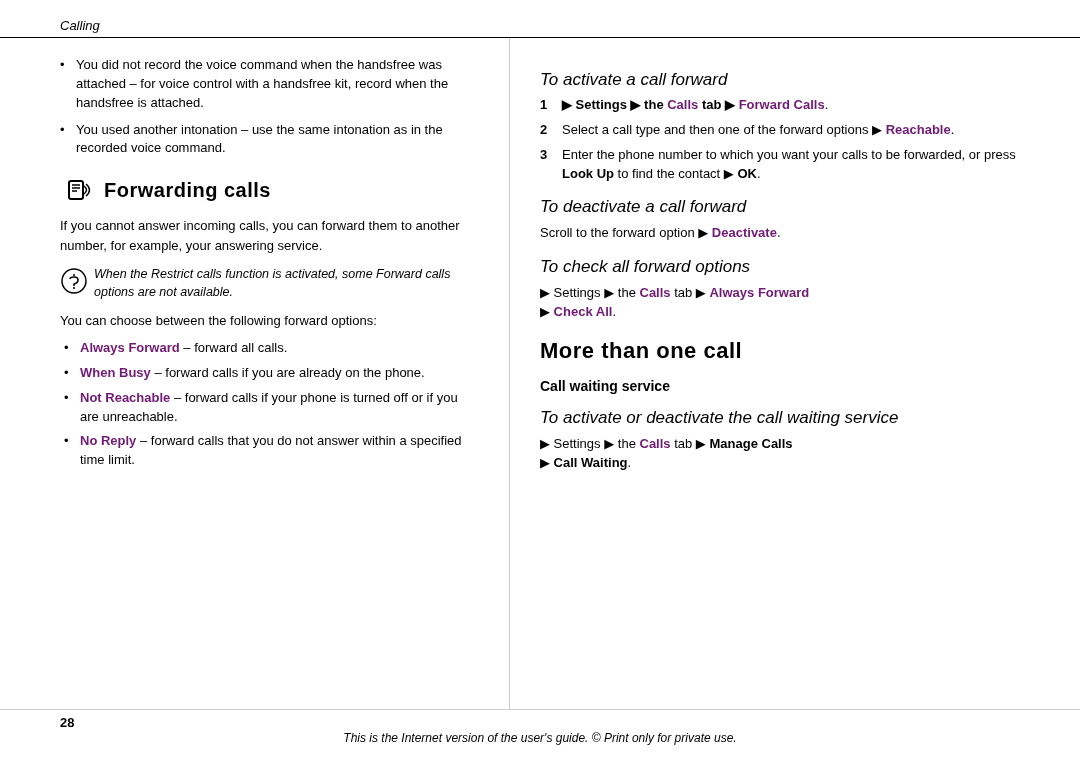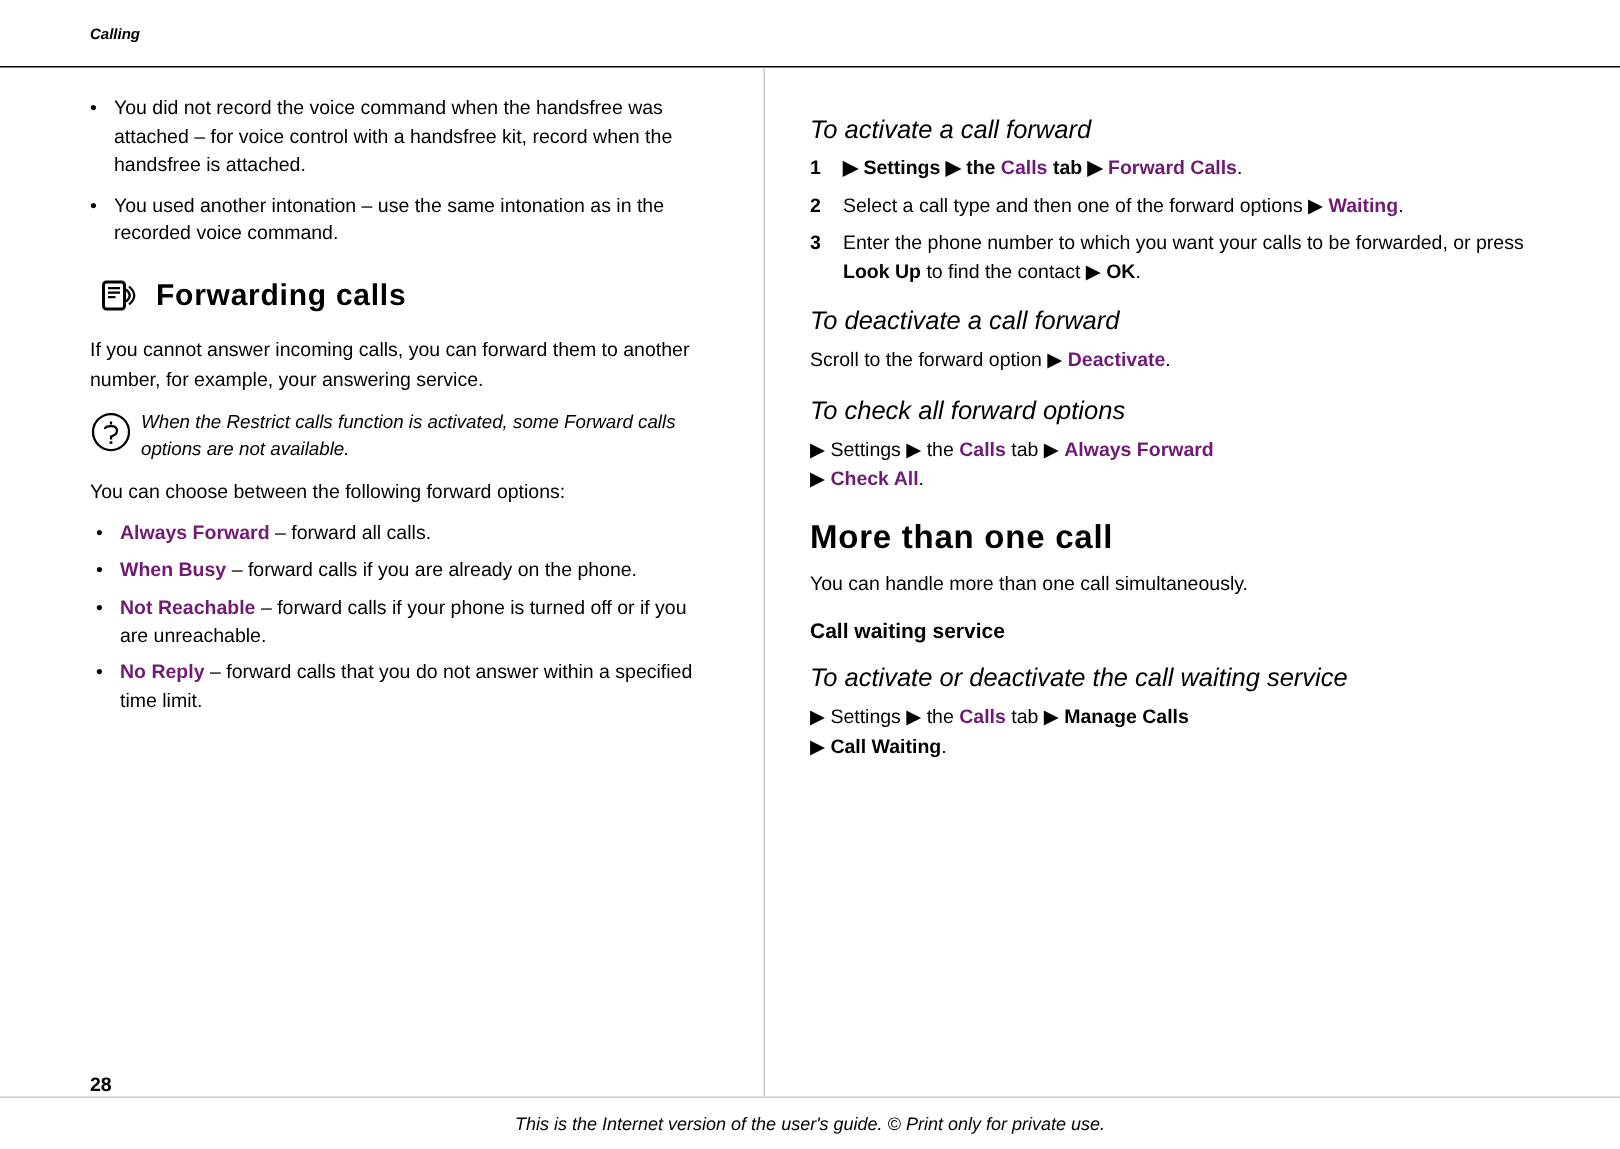--- a/index.html
+++ b/index.html
@@ -14,24 +14,24 @@
       position: relative;
     }
     .page {
       width: 1080px;
       height: 766px;
       background: #fff;
       display: flex;
       flex-direction: column;
     }
     .header {
-      padding: 18px 60px 15px 60px;
+      padding: 18px 60px 4px 60px;
       font-style: italic;
-      font-size: 10px;
-      font-weight: bold;
+      font-size: 13px;
+      font-weight: normal;
       border-bottom: 1px solid #000;
     }
     .content {
       display: flex;
       flex: 1;
       padding: 0 0 0 0;
     }
     .left-col {
       width: 510px;
       padding: 18px 30px 18px 60px;
@@ -159,21 +159,21 @@
       margin-bottom: 8px;
     }
     .call-waiting-subtitle {
       font-size: 14px;
       font-weight: bold;
       margin-top: 14px;
       margin-bottom: 6px;
     }
     .footer {
       text-align: center;
-      padding: 10px;
+      padding: 21px;
       border-top: 1px solid #ccc;
       font-size: 12px;
       font-style: italic;
     }
     .page-num {
       position: absolute;
       bottom: 36px;
       left: 60px;
       font-size: 13px;
       font-weight: bold;
@@ -254,21 +254,21 @@
       <ul class="step-list">
         <li>
           <span class="step-num bold">1</span>
           <span class="step-content">
             <span class="bold">▶ Settings ▶ the </span><span class="highlight-green bold">Calls</span><span class="bold"> tab ▶ </span><span class="highlight-green bold">Forward Calls</span><span>.</span>
           </span>
         </li>
         <li>
           <span class="step-num bold">2</span>
           <span class="step-content">
-            Select a call type and then one of the forward options ▶ <span class="highlight-green bold">Waiting</span>.
+            Select a call type and then one of the forward options ▶ <span class="highlight-green bold">Reachable</span>.
           </span>
         </li>
         <li>
           <span class="step-num bold">3</span>
           <span class="step-content">
             Enter the phone number to which you want your calls to be forwarded, or press <span class="bold">Look Up</span> to find the contact ▶ <span class="bold">OK</span>.
           </span>
         </li>
       </ul>
 
@@ -277,21 +277,20 @@
         Scroll to the forward option ▶ <span class="highlight-green bold">Deactivate</span>.
       </p>
 
       <p class="subsection-title">To check all forward options</p>
       <p class="section-body">
         ▶ Settings ▶ the <span class="highlight-green bold">Calls</span> tab ▶ <span class="highlight-green bold">Always Forward</span><br>
         ▶ <span class="highlight-green bold">Check All</span>.
       </p>
 
       <div class="more-than-one-title">More than one call</div>
-      <p class="section-body">You can handle more than one call simultaneously.</p>
 
       <p class="call-waiting-subtitle">Call waiting service</p>
 
       <p class="subsection-title">To activate or deactivate the call waiting service</p>
       <p class="section-body">
         ▶ Settings ▶ the <span class="highlight-green bold">Calls</span> tab ▶ <span class="bold">Manage Calls</span><br>
         ▶ <span class="bold">Call Waiting</span>.
       </p>
 
     </div>

